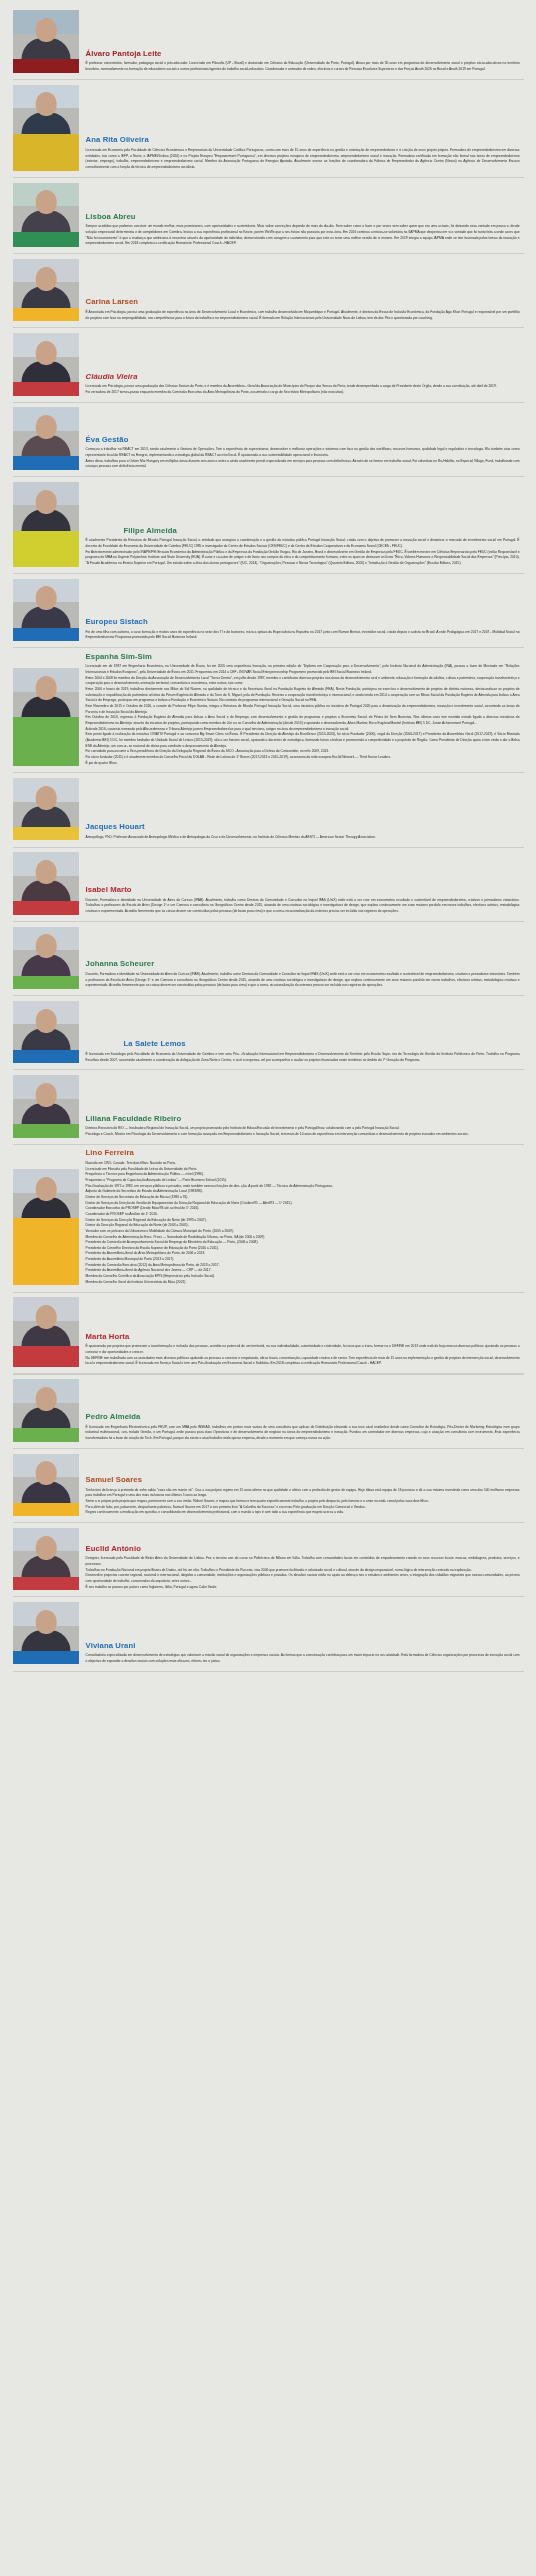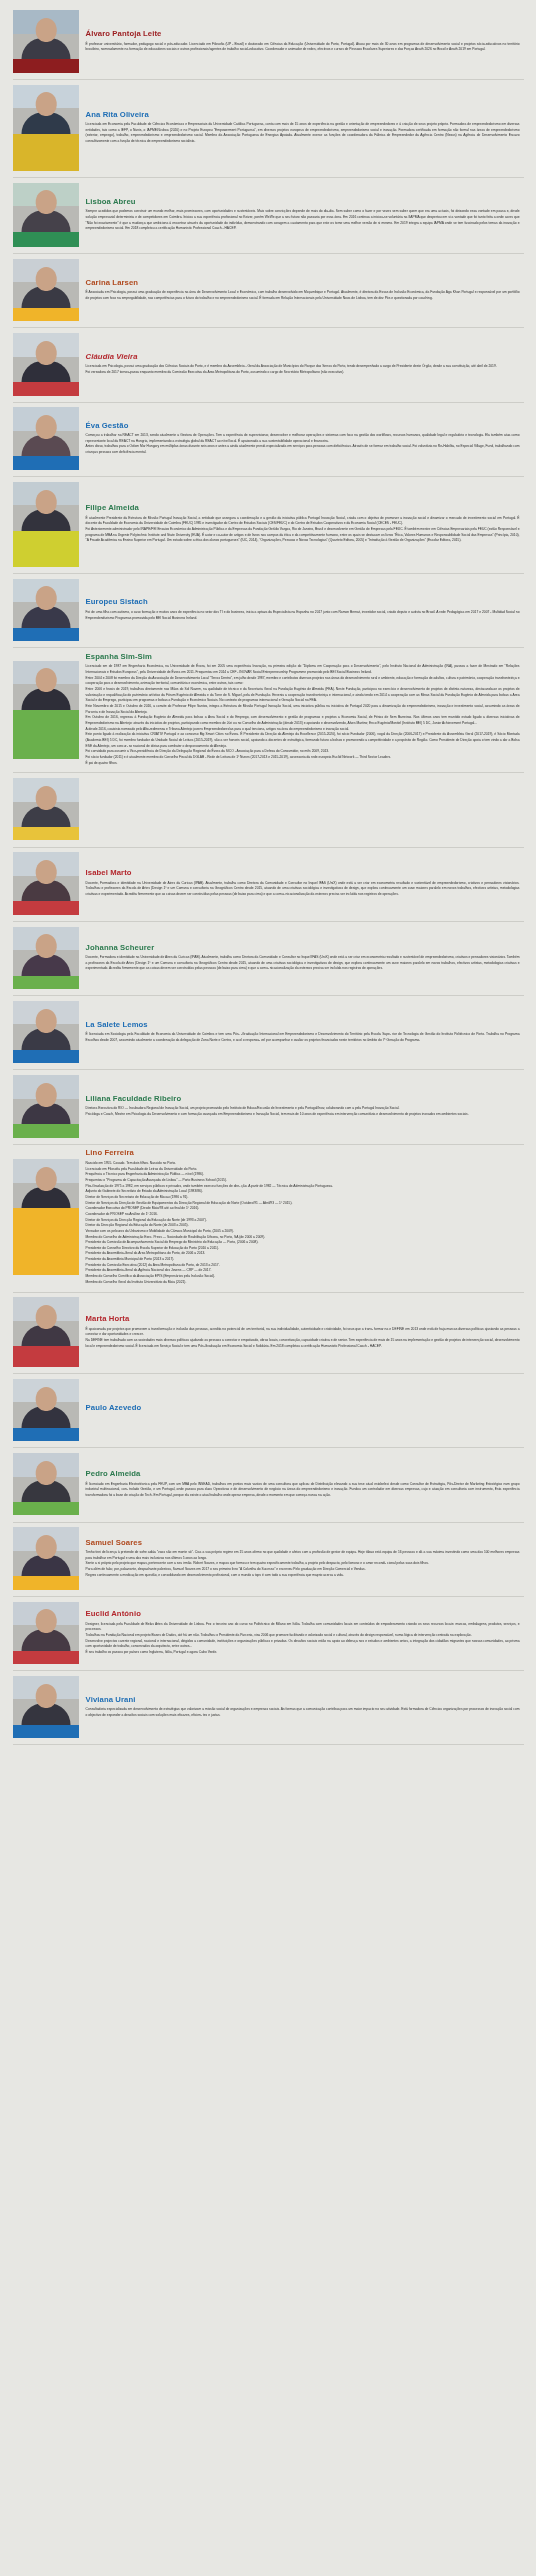--- a/index.html
+++ b/index.html
@@ -11,21 +11,21 @@
   }
   .page {
     width: 537px;
     min-height: 3680px;
     margin: 0 auto;
     background: #e7e7e3;
     padding: 5.2px 0 12.4px 0;
   }
   .speaker {
     display: flex;
-    align-items: center;
+    align-items: flex-end;
     padding: 5.2px 13.4px 6.2px 13.4px;
     gap: 6.2px;
   }
   .photo-wrap {
     width: 66px;
     flex: 0 0 66px;
     display: flex;
     flex-direction: column;
     align-items: stretch;
   }
@@ -188,21 +188,21 @@
       <div class="speaker">
         <div class="photo-wrap">
           <div class="photo">
             <div class="sky" style="background: rgb(194, 204, 210);"></div>
             <div class="body" style="background: rgb(51, 51, 61);"></div>
             <div class="head"></div>
           </div>
           <div class="swatch" style="background: rgb(207, 207, 48); height: 36px;"></div>
         </div>
         <div class="content">
-          <h2 class="name" style="color: rgb(44, 122, 79);">Filipe Almeida</h2>
+          <h2 class="name" style="color: rgb(44, 122, 79); margin-left: 38px;">Filipe Almeida</h2>
           <p class="bio">É atualmente Presidente da Estrutura de Missão Portugal Inovação Social, a entidade que assegura a coordenação e a gestão da iniciativa pública Portugal Inovação Social, criada com o objetivo de promover a inovação social e dinamizar o mercado de investimento social em Portugal. É docente da Faculdade de Economia da Universidade de Coimbra (FEUC) 1985 e investigador do Centro de Estudos Sociais (CES/FEUC) e do Centro de Estudos Cooperativos e da Economia Social (CECES - FEUC).
 Foi Anteriormente administrador pelo IRAPE/FEI Ensaios Económico do Administração Pública e da Empresas da Fundação Getúlio Vargas, Rio de Janeiro, Brasil e desenvolvente em Gestão de Empresas pela FEUC. É também mestre em Ciências Empresariais pela FEUC (estão Responsável e programa de MBA na Urgente Polytechnic Institute and State University (EUA). É autor e co-autor de artigos e de livros nas campus da ética e da competitivamente humano, entre os quais se destacam os livros "Ética, Valores Humanos e Responsabilidade Social das Empresas" (Princípia, 2010), "A Fraude Académica na Ensino Superior em Portugal. Um estudo sobre a ética dos alunos portugueses" (IUC, 2014), "Organizações, Pessoas e Novas Tecnologias" (Quarteto Editora, 2005) e "Introdução à Gestão de Organizações" (Escolar Editora, 2015).</p>
         </div>
       </div>
       <div class="divider"></div>
       <div class="speaker">
         <div class="photo-wrap">
           <div class="photo">
             <div class="sky" style="background: rgb(200, 210, 216);"></div>
             <div class="body" style="background: rgb(57, 57, 74);"></div>
@@ -242,20 +242,24 @@
       <div class="divider"></div>
       <div class="speaker">
         <div class="photo-wrap">
           <div class="photo">
             <div class="sky" style="background: rgb(204, 212, 217);"></div>
             <div class="body" style="background: rgb(61, 61, 71);"></div>
             <div class="head"></div>
           </div>
           <div class="swatch" style="background: rgb(232, 195, 58); height: 13.4px;"></div>
         </div>
+        <div class="content">
+          <h2 class="name" style="color: rgb(31, 110, 181);">Jacques Houart</h2>
+          <p class="bio">Antropólogo, PhD, Professor Associado de Antropologia Médica e de Antropologia da Cruz e do Desenvolvimento, no Instituto de Ciências Mentais da AESTI — American Seater Therapy Association.</p>
+        </div>
       </div>
       <div class="divider"></div>
       <div class="speaker">
         <div class="photo-wrap">
           <div class="photo">
             <div class="sky" style="background: rgb(201, 209, 215);"></div>
             <div class="body" style="background: rgb(74, 58, 66);"></div>
             <div class="head"></div>
           </div>
           <div class="swatch" style="background: rgb(196, 59, 63); height: 13.4px;"></div>
@@ -284,21 +288,21 @@
       <div class="speaker">
         <div class="photo-wrap">
           <div class="photo">
             <div class="sky" style="background: rgb(204, 210, 215);"></div>
             <div class="body" style="background: rgb(58, 58, 70);"></div>
             <div class="head"></div>
           </div>
           <div class="swatch" style="background: rgb(31, 110, 181); height: 13.4px;"></div>
         </div>
         <div class="content">
-          <h2 class="name" style="color: rgb(31, 110, 181);">La Salete Lemos</h2>
+          <h2 class="name" style="color: rgb(31, 110, 181); margin-left: 38px;">La Salete Lemos</h2>
           <p class="bio">É licenciada em Sociologia pela Faculdade de Economia da Universidade de Coimbra e tem uma Pós- -Graduação Internacional em Empreendedorismo e Desenvolvimento do Território pela Escola Supe- rior de Tecnologia de Gestão do Instituto Politécnico de Porto. Trabalha no Programa Escolhas desde 2007, assumindo atualmente a coordenação da delegação de Zona Norte e Centro, e acol o responsa- vel por acompanhar e avaliar os projetos financiados neste territórios no âmbito do 7º Geração do Programa.</p>
         </div>
       </div>
       <div class="divider"></div>
       <div class="speaker">
         <div class="photo-wrap">
           <div class="photo">
             <div class="sky" style="background: rgb(198, 206, 212);"></div>
             <div class="body" style="background: rgb(61, 55, 68);"></div>
             <div class="head"></div>
@@ -357,34 +361,20 @@
           </div>
           <div class="swatch" style="background: rgb(196, 59, 63); height: 20.6px;"></div>
         </div>
         <div class="content">
           <h2 class="name" style="color: rgb(179, 39, 45);">Marta Horta</h2>
           <p class="bio">É apaixonada por projetos que promovem a transformação e inclusão das pessoas, acredita no potencial de um territorial, na sua individualidade, autenticidade e criatividade, foi seus que a trans- formar na e DEFINE em 2013 onde está de haja marcas diversas políticas ajustando as pessoas a conectar e dar oportunidades e crescer.
 Na DEFINE tem trabalhado com as sociedades mais diversas políticas ajudando as pessoas a conectar e empatizado, obras locais, concretização, capacidade criativa e de senior. Tem experiência de mais de 15 anos na implementação e gestão de projetos de intervenção social, desenvolvimento local e empreendedorismo social. É licenciada em Serviço Social e tem uma Pós-Graduação em Economia Social e Solidária. Em 2018 completou a certificação Humanistic Professional Coach - HACEP.</p>
         </div>
       </div>
       <div class="divider"></div>
-      <div class="speaker">
-        <div class="photo-wrap">
-          <div class="photo">
-            <div class="sky" style="background: rgb(204, 211, 216);"></div>
-            <div class="body" style="background: rgb(51, 51, 63);"></div>
-            <div class="head"></div>
-          </div>
-          <div class="swatch" style="background: rgb(31, 110, 181); height: 13.4px;"></div>
-        </div>
-        <div class="content">
-          <h2 class="name" style="color: rgb(31, 110, 181);">Paulo Azevedo</h2>
-          <p class="bio"></p>
-        </div>
-      </div>
       <div class="divider"></div>
       <div class="speaker">
         <div class="photo-wrap">
           <div class="photo">
             <div class="sky" style="background: rgb(197, 205, 212);"></div>
             <div class="body" style="background: rgb(55, 55, 63);"></div>
             <div class="head"></div>
           </div>
           <div class="swatch" style="background: rgb(106, 176, 76); height: 13.4px;"></div>
         </div>

